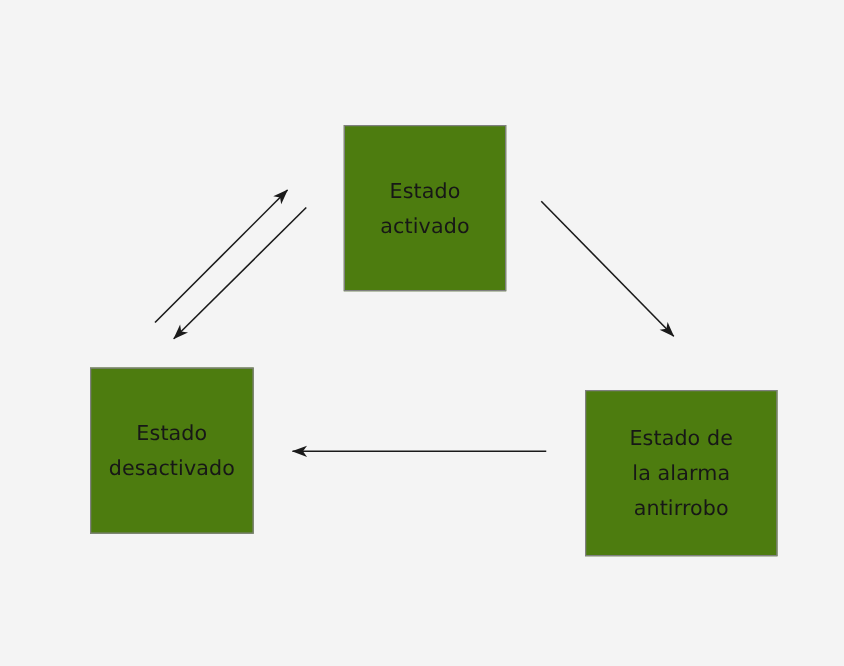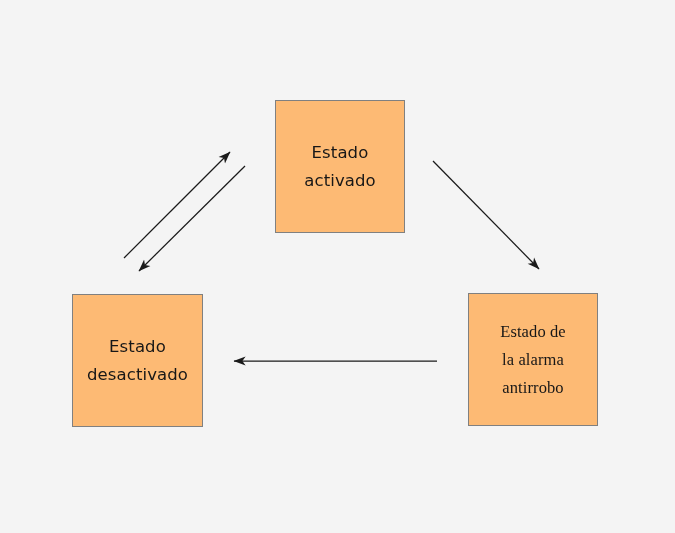--- a/index.html
+++ b/index.html
@@ -24,21 +24,21 @@
     position: absolute;
     top: 0;
     left: 0;
     width: 675px;
     height: 533px;
   }
   .state-box {
     position: absolute;
     box-sizing: border-box;
     border: 1.6px solid #808080;
-    background: #fdba74;
+    background: #4d7c0f;
     display: flex;
     align-items: center;
     justify-content: center;
     text-align: center;
   }
   .state-box-label {
     font-size: 16.5px;
     line-height: 28px;
     color: #171717;
     letter-spacing: 0.1px;
@@ -51,24 +51,23 @@
     height: 133px;
   }
   #box-deactivated {
     left: 72px;
     top: 294px;
     width: 131px;
     height: 133px;
   }
   #box-alarm {
     left: 468px;
-    top: 293px;
-    width: 130px;
+    top: 312px;
+    width: 154px;
     height: 133px;
-    font-family: Liberation Serif, serif;
   }
 </style>
 </head>
 <body>
 
 <div id="diagram-canvas">
 
   <svg class="arrow-layer" viewBox="0 0 675 533" width="675" height="533" xmlns="http://www.w3.org/2000/svg">
     <defs>
       <marker id="arrowhead" markerWidth="11" markerHeight="11" refX="9.6" refY="4" orient="auto" markerUnits="strokeWidth">

